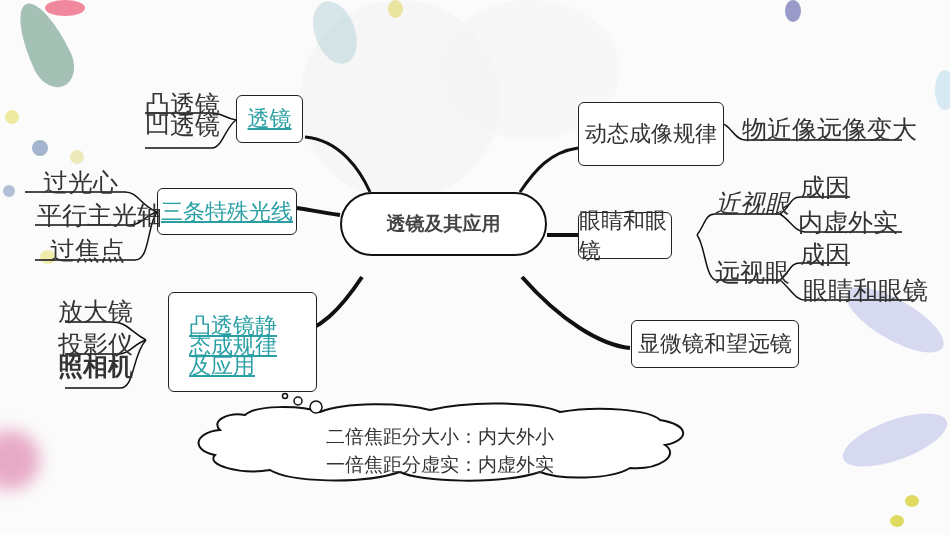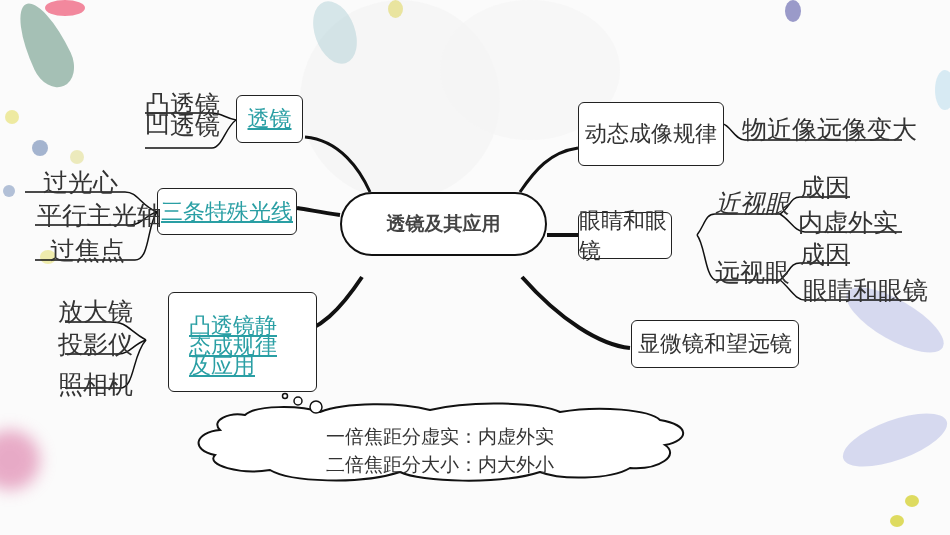--- a/index.html
+++ b/index.html
@@ -97,21 +97,21 @@
 
 <div class="box" style="left:146px;top:292px;width:149px;height:100px;align-items:center;justify-content:flex-start;padding:0 0 4px 20px;margin-left:22px;">
   <div class="link" style="line-height:20px;margin-bottom:-12px;">
     <div>凸透镜静</div>
     <div>态成规律</div>
     <div>及应用</div>
   </div>
 </div>
 <span class="label" style="left:58px;top:299px;">放大镜</span>
 <span class="label" style="left:58px;top:332px;">投影仪</span>
-<span class="label" style="left:58px;top:372px;">照相机</span>
+<span class="label" style="left:58px;top:354px;font-weight:bold;">照相机</span>
 
 <div class="box" style="left:578px;top:102px;width:146px;height:64px;">
   <span>动态成像规律</span>
 </div>
 <span class="label" style="left:742px;top:117px;">物近像远像变大</span>
 
 <div class="box" style="left:578px;top:212px;width:94px;height:47px;">
   <span>眼睛和眼镜</span>
 </div>
 <span class="label" style="left:715px;top:191px;font-style:italic;">近视眼</span>
@@ -119,15 +119,15 @@
 <span class="label" style="left:798px;top:210px;">内虚外实</span>
 <span class="label" style="left:715px;top:260px;">远视眼</span>
 <span class="label" style="left:800px;top:242px;">成因</span>
 <span class="label" style="left:803px;top:278px;">眼睛和眼镜</span>
 
 <div class="box" style="left:631px;top:320px;width:168px;height:48px;">
   <span>显微镜和望远镜</span>
 </div>
 
 <div class="cloud-text">
+  <div>二倍焦距分大小：内大外小</div>
   <div>一倍焦距分虚实：内虚外实</div>
-  <div>二倍焦距分大小：内大外小</div>
 </div>
 
 </body></html>

